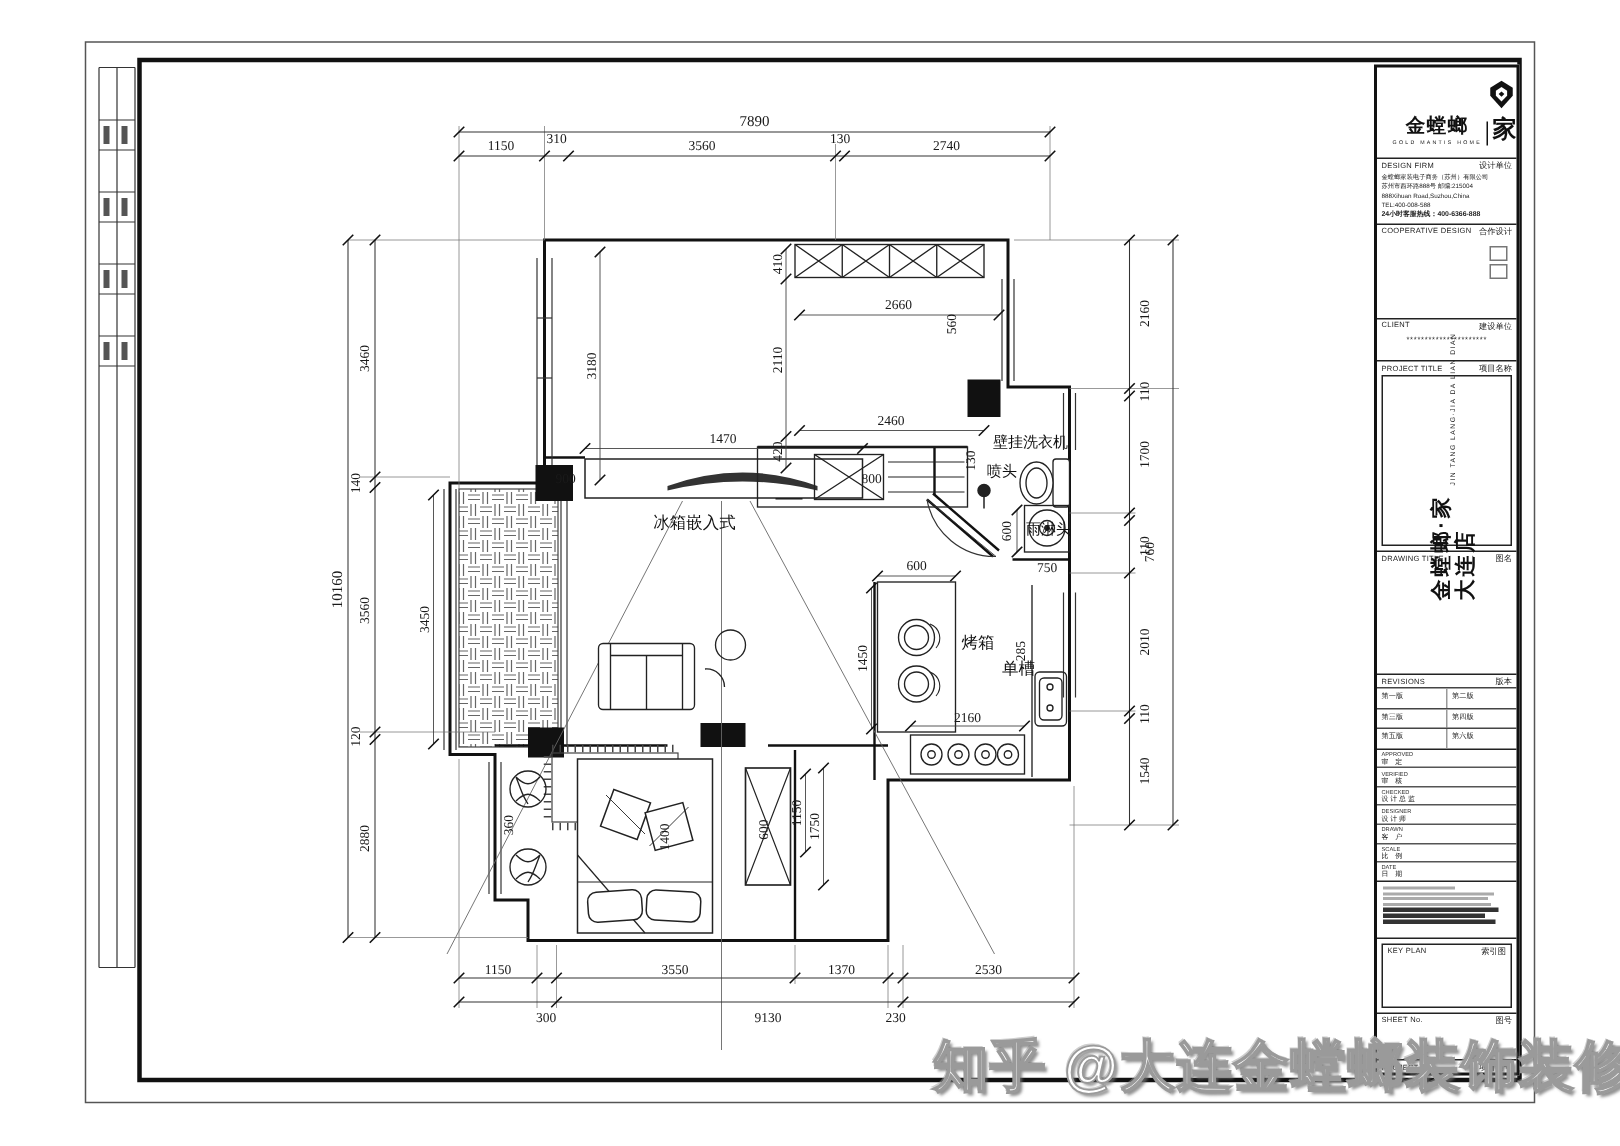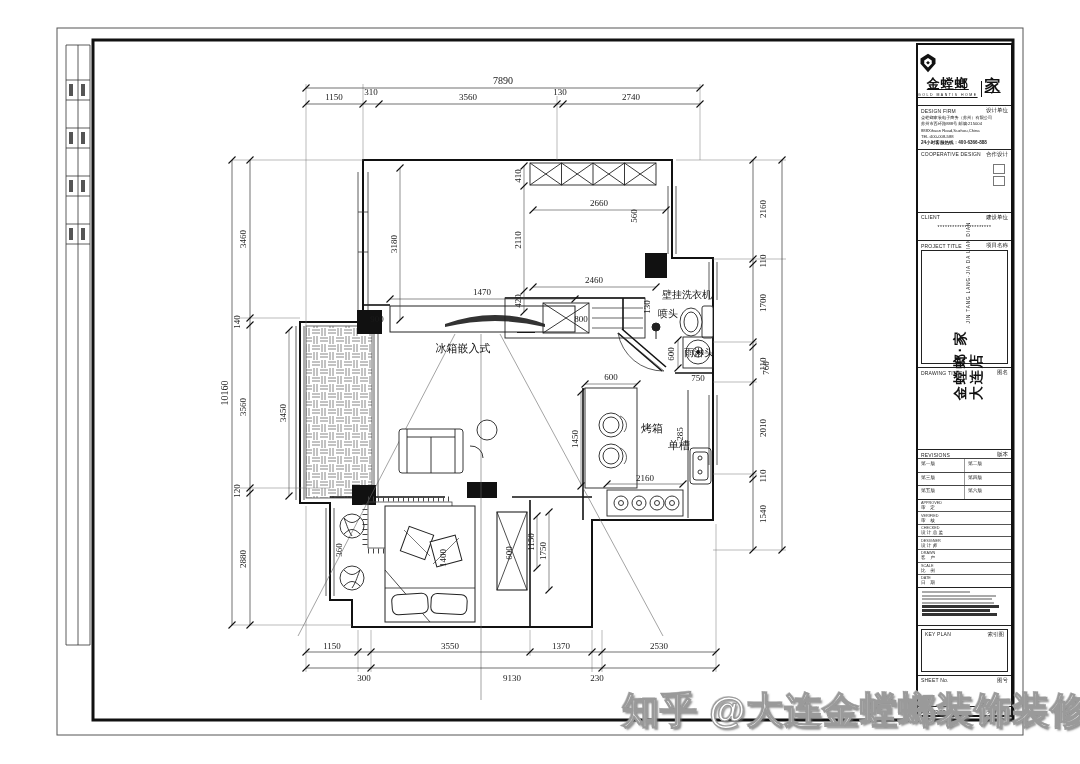--- a/index.html
+++ b/index.html
@@ -11,21 +11,21 @@
   .lbl{font-family:"Liberation Sans",sans-serif;font-size:11px;fill:#111;text-anchor:middle;}
   .lbs{font-family:"Liberation Sans",sans-serif;font-size:10px;fill:#111;text-anchor:middle;}
 
   
   #tblock{position:absolute;left:916px;top:43px;width:97px;height:674px;box-sizing:border-box;
           border:2px solid #111;background:#fff;display:flex;flex-direction:column;}
   .sec{border-bottom:1px solid #222;box-sizing:border-box;position:relative;}
   .hrow{display:flex;justify-content:space-between;align-items:center;padding:1px 3px 0 3px;}
   .en{font-size:5px;color:#222;letter-spacing:.2px;}
   .cn{font-size:5.5px;color:#222;}
-  .logo-sec{height:64px;display:flex;flex-direction:column;align-items:flex-start;justify-content:center;gap:2px;text-decoration:underline;}
+  .logo-sec{height:64px;display:flex;flex-direction:column;align-items:flex-end;justify-content:center;gap:2px;}
   .logo-row{display:flex;align-items:flex-end;gap:3px;}
   .logo-cn{font-size:13px;font-weight:700;letter-spacing:1px;}
   .logo-bar{width:1px;height:16px;background:#111;}
   .logo-home{font-size:16px;font-weight:700;}
   .logo-sub{font-size:3.5px;letter-spacing:1.5px;color:#111;}
   .firm-sec{height:46px;}
   .firm-lines{padding:1px 3px;}
   .fl{font-size:4.2px;color:#222;line-height:1.5;white-space:nowrap;overflow:hidden;}
   .fl.bold{font-weight:700;font-size:4.6px;}
   .coop-sec{height:66px;}

